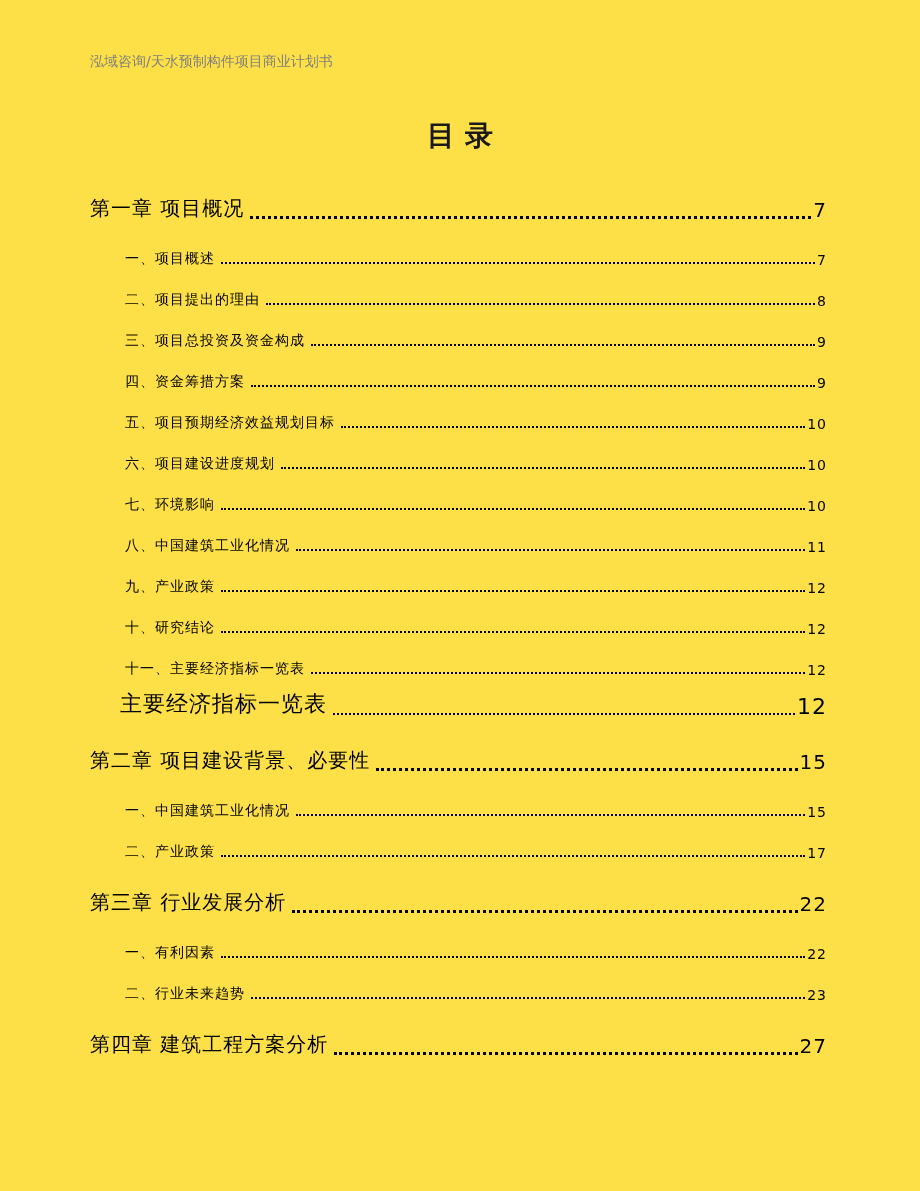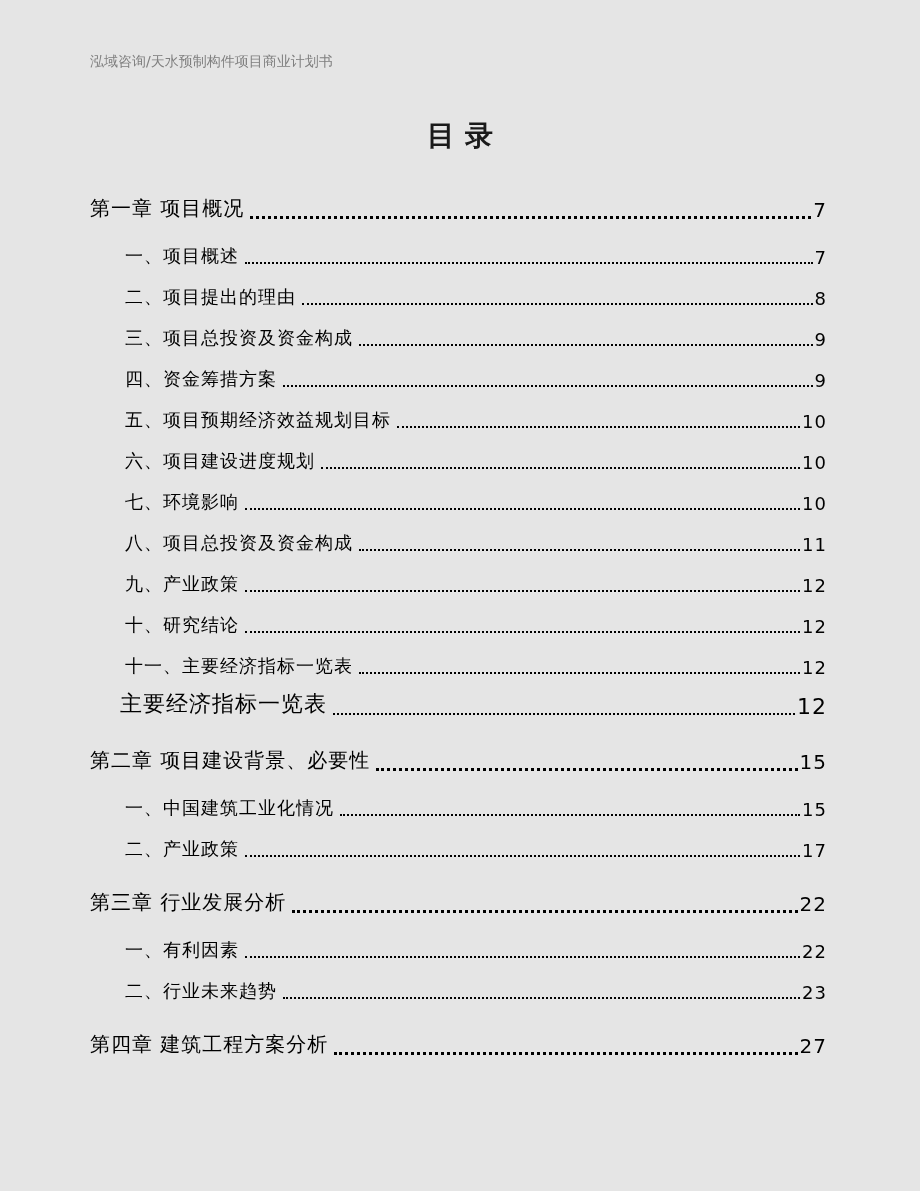--- a/index.html
+++ b/index.html
@@ -1,21 +1,21 @@
 <!DOCTYPE html>
 <html><head>
 <meta charset="utf-8">
 <style>
   * { box-sizing: border-box; }
   html, body { margin: 0; padding: 0; background: #ffffff; }
   .page {
     position: relative;
     width: 920px;
     height: 1191px;
-    background: #e5e5e5;
+    background: #fde047;
     font-family: "DejaVu Sans", sans-serif;
     color: #000000;
     overflow: hidden;
   }
   .doc-header {
     margin: 52px 93px 0 90px;
     font-size: 14px;
     line-height: 18px;
     color: #7f7f7f;
   }
@@ -62,21 +62,21 @@
   }
   .row.ch .leader {
     border-bottom: 3px dotted #000000;
     margin-bottom: 3px;
   }
   .row.ch:first-child { margin-top: 0; }
   .row.sub {
     height: 41px;
     padding-bottom: 9px;
     padding-left: 35px;
-    font-size: 18px;
+    font-size: 14px;
     letter-spacing: 1px;
   }
   .row.plain {
     height: 41px;
     padding-bottom: 9px;
     padding-left: 30px;
     font-size: 22px;
     letter-spacing: 1px;
   }
 </style>
@@ -123,21 +123,21 @@
     <span class="label">六、项目建设进度规划</span>
     <span class="leader"></span>
     <span class="pagenum">10</span>
   </div>
       <div class="row sub">
     <span class="label">七、环境影响</span>
     <span class="leader"></span>
     <span class="pagenum">10</span>
   </div>
       <div class="row sub">
-    <span class="label">八、项目总投资及资金构成</span>
+    <span class="label">八、中国建筑工业化情况</span>
     <span class="leader"></span>
     <span class="pagenum">11</span>
   </div>
       <div class="row sub">
     <span class="label">九、产业政策</span>
     <span class="leader"></span>
     <span class="pagenum">12</span>
   </div>
       <div class="row sub">
     <span class="label">十、研究结论</span>

